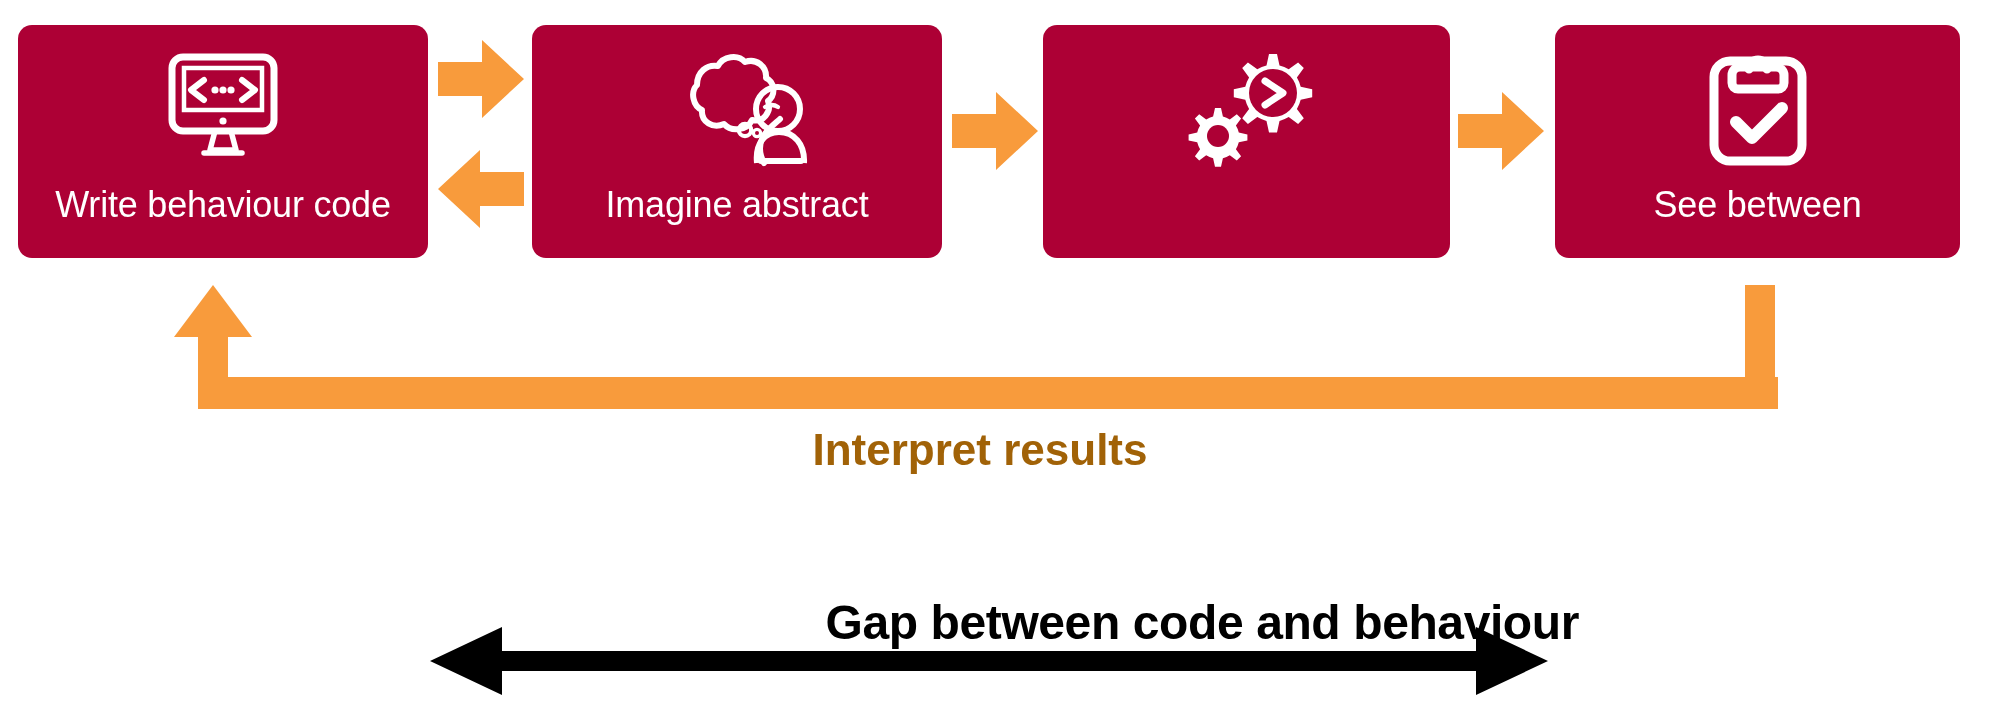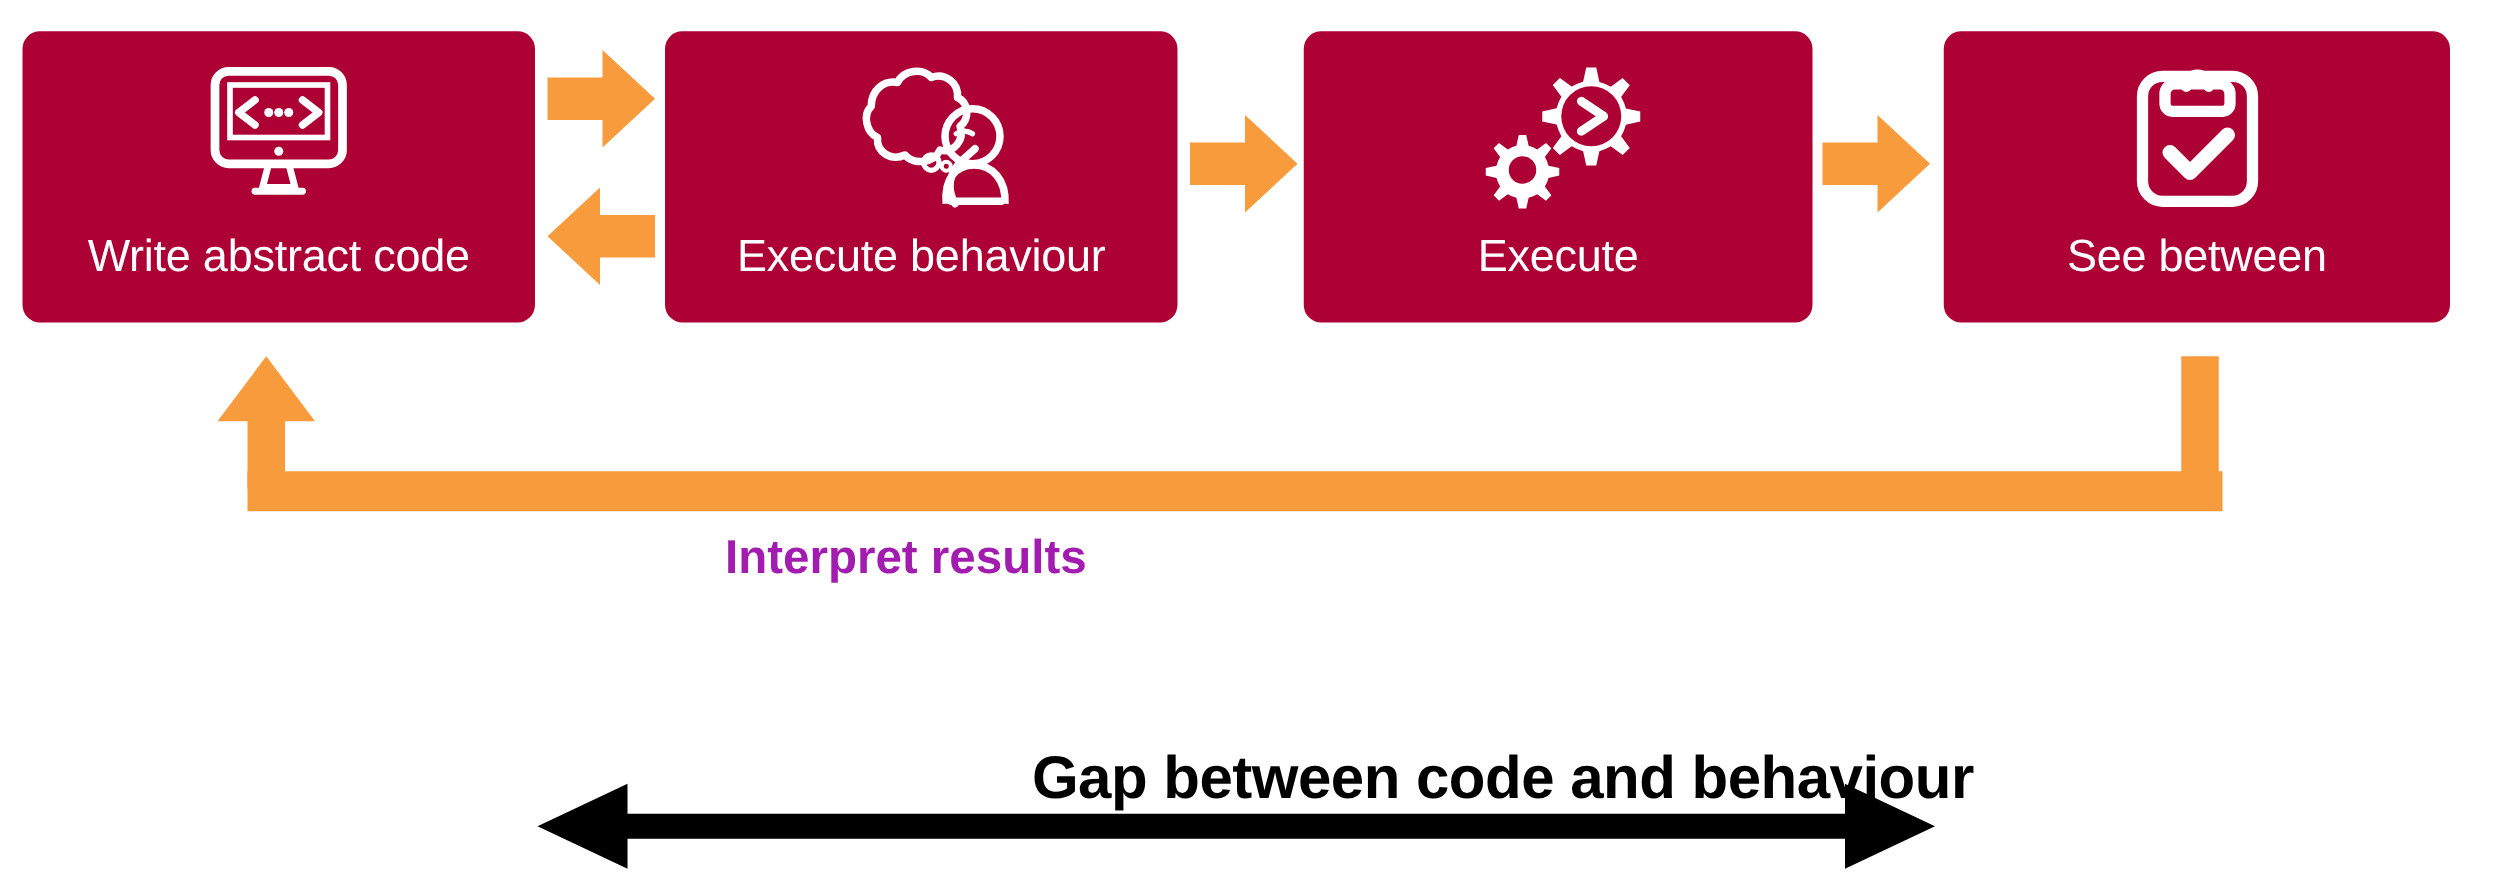--- a/index.html
+++ b/index.html
@@ -31,25 +31,25 @@
     font-weight:400;
     letter-spacing:-0.2px;
     line-height:1.05;
     white-space:nowrap;
   }
 
   .arrow-svg{position:absolute;overflow:visible;}
 
   .loop-label{
     position:absolute;
-    color:#a21caf;
+    color:#a16207;
     font-weight:bold;
-    font-size:38px;
+    font-size:44px;
     white-space:nowrap;
-    text-align:left;
+    text-align:center;
   }
 
   .gap-label{
     position:absolute;
     color:#000000;
     font-weight:bold;
     font-size:48px;
     white-space:nowrap;
     text-align:right;
     letter-spacing:-0.4px;
@@ -68,21 +68,21 @@
         <circle cx="61" cy="70" r="3.6" fill="#ffffff"></circle>
         <path d="M42 29 L29 39 L42 49" stroke="#ffffff" stroke-width="6" stroke-linecap="round" stroke-linejoin="round" fill="none"></path>
         <path d="M80 29 L93 39 L80 49" stroke="#ffffff" stroke-width="6" stroke-linecap="round" stroke-linejoin="round" fill="none"></path>
         <circle cx="53" cy="39" r="3.6" fill="#ffffff"></circle>
         <circle cx="61" cy="39" r="3.6" fill="#ffffff"></circle>
         <circle cx="69" cy="39" r="3.6" fill="#ffffff"></circle>
         <path d="M53 80 L48 99 L74 99 L69 80" stroke="#ffffff" stroke-width="5.5" stroke-linejoin="round" fill="none"></path>
         <line x1="42" y1="102" x2="80" y2="102" stroke="#ffffff" stroke-width="5.5" stroke-linecap="round"></line>
       </svg>
     </div>
-    <div class="card-label">Write abstract code</div>
+    <div class="card-label">Write behaviour code</div>
   </div>
 
   <svg class="arrow-svg" style="left:438px;top:38px;" width="86" height="82" viewBox="0 0 86 82">
     <path d="M0 24 L44 24 L44 2 L86 41 L44 80 L44 58 L0 58 Z" fill="#F89B3C"></path>
   </svg>
 
   <svg class="arrow-svg" style="left:438px;top:148px;" width="86" height="82" viewBox="0 0 86 82">
     <path d="M86 24 L42 24 L42 2 L0 41 L42 80 L42 58 L86 58 Z" fill="#F89B3C"></path>
   </svg>
 
@@ -100,21 +100,21 @@
         <circle cx="117" cy="64" r="22" stroke="#ffffff" stroke-width="6" fill="none"></circle>
         <path d="M104 62 q7 -4 13 0" stroke="#ffffff" stroke-width="4.2" fill="none" stroke-linecap="round"></path>
 
         <path d="M96 118 C94 98 104 87 118 87 C133 87 144 99 143 118" stroke="#ffffff" stroke-width="6" fill="none" stroke-linejoin="round"></path>
 
         <path d="M103 118 C96 105 99 93 108 84 C113 79 117 76 119 74" stroke="#ffffff" stroke-width="6" fill="none" stroke-linecap="round"></path>
 
         <path d="M100 116 L140 116" stroke="#ffffff" stroke-width="6" fill="none" stroke-linecap="round"></path>
       </svg>
     </div>
-    <div class="card-label">Execute behaviour</div>
+    <div class="card-label">Imagine abstract</div>
   </div>
 
   <svg class="arrow-svg" style="left:952px;top:90px;" width="86" height="82" viewBox="0 0 86 82">
     <path d="M0 24 L44 24 L44 2 L86 41 L44 80 L44 58 L0 58 Z" fill="#F89B3C"></path>
   </svg>
 
   <div class="card" style="left:1043px;top:25px;width:407px;height:233px;">
     <div class="card-icon">
       <svg width="140" height="122" viewBox="0 0 140 122" fill="none" aria-hidden="true">
 
@@ -133,21 +133,20 @@
           <path d="M38 62 l6 0 1.9 8.6 a25 25 0 0 1 6.9 2.9 l7.0-5.2 4.3 4.3 -5.2 7.0
                    a25 25 0 0 1 2.9 6.9 l8.6 1.9 0 6 -8.6 1.9 a25 25 0 0 1 -2.9 6.9
                    l5.2 7.0 -4.3 4.3 -7.0-5.2 a25 25 0 0 1 -6.9 2.9 l-1.9 8.6 -6 0
                    -1.9-8.6 a25 25 0 0 1 -6.9-2.9 l-7.0 5.2 -4.3-4.3 5.2-7.0
                    a25 25 0 0 1 -2.9-6.9 l-8.6-1.9 0-6 8.6-1.9 a25 25 0 0 1 2.9-6.9
                    l-5.2-7.0 4.3-4.3 7.0 5.2 a25 25 0 0 1 6.9-2.9 Z"></path>
         </g>
         <circle cx="41" cy="90" r="11" fill="#AD0035"></circle>
       </svg>
     </div>
-    <div class="card-label">Execute</div>
   </div>
 
   <svg class="arrow-svg" style="left:1458px;top:90px;" width="86" height="82" viewBox="0 0 86 82">
     <path d="M0 24 L44 24 L44 2 L86 41 L44 80 L44 58 L0 58 Z" fill="#F89B3C"></path>
   </svg>
 
   <div class="card" style="left:1555px;top:25px;width:405px;height:233px;">
     <div class="card-icon">
       <svg width="112" height="120" viewBox="0 0 112 120" fill="none" aria-hidden="true">
         <rect x="12" y="14" width="88" height="100" rx="16" ry="16" stroke="#ffffff" stroke-width="9" fill="none"></rect>

